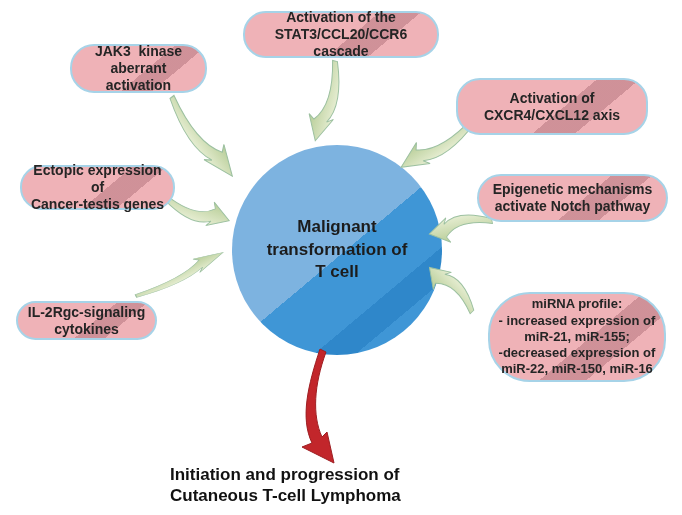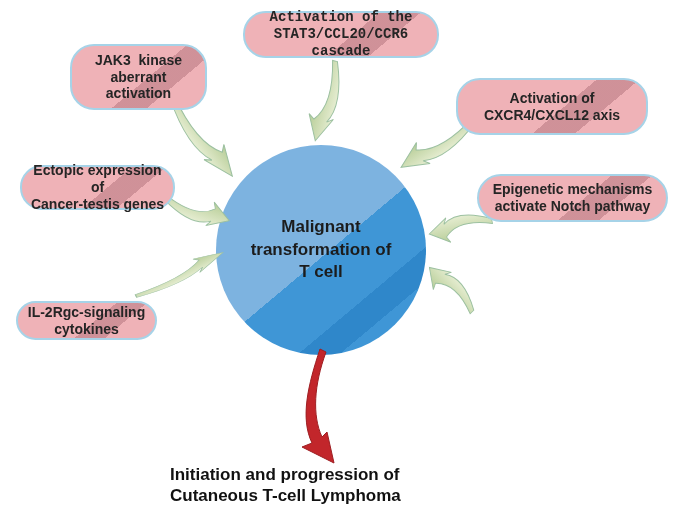--- a/index.html
+++ b/index.html
@@ -2,42 +2,42 @@
 <html><head>
 <meta charset="utf-8">
 <style>
   html,body{margin:0;padding:0;background:#fff;}
   .stage{
     position:relative;width:682px;height:515px;background:#ffffff;overflow:hidden;
     font-family:"Liberation Sans",sans-serif;
   }
   
   .circle{
-    position:absolute;left:216px;top:145px;width:210px;height:210px;border-radius:50%;
+    position:absolute;left:232px;top:145px;width:210px;height:210px;border-radius:50%;
     background:linear-gradient(140deg,#7db3e0 0 52%,#3f96d6 52% 72%,#2f87ca 72% 81%,#3f96d6 81% 100%);
     display:flex;align-items:center;justify-content:center;z-index:1;
   }
   .circle-label{
     text-align:center;font-weight:bold;font-size:17px;line-height:1.33;color:#1c1c1c;
     white-space:pre-line;
   }
   
   .arrows{position:absolute;left:0;top:0;z-index:2;pointer-events:none;}
   
   .factor{
     position:absolute;display:flex;align-items:center;justify-content:center;box-sizing:border-box;
     text-align:center;font-weight:bold;font-size:14px;line-height:1.2;color:#252525;
     background:
       linear-gradient(140deg,rgba(0,0,0,0) 55%,rgba(135,70,82,0.30) 55%,rgba(135,70,82,0.30) 72%,rgba(0,0,0,0) 72%),
       #efb2b7;
     border:2px solid #a6d3e8;border-radius:24px;white-space:pre-wrap;z-index:3;
     padding:2px 6px;
   }
-  .box-jak3{left:70px;top:44px;width:137px;height:66px;}
-  .box-stat3{left:243px;top:11px;width:196px;height:47px;border-radius:23px;font-family:Liberation Mono, monospace;}
+  .box-jak3{left:70px;top:44px;width:137px;height:49px;}
+  .box-stat3{left:243px;top:11px;width:196px;height:47px;border-radius:23px;}
   .box-cxcr4{left:456px;top:78px;width:192px;height:57px;}
   .box-ectopic{left:20px;top:165px;width:155px;height:45px;border-radius:22px;}
   .box-epigenetic{left:477px;top:174px;width:191px;height:48px;}
   .box-il2rgc{left:16px;top:301px;width:141px;height:39px;border-radius:25px;}
   .box-mirna{left:488px;top:292px;width:178px;height:90px;border-radius:42px;font-size:13px;line-height:1.25;}
   
   .outcome{
     position:absolute;left:170px;top:464px;width:310px;text-align:left;z-index:3;
     font-weight:bold;font-size:17px;line-height:1.25;color:#111;white-space:pre-line;
   }
@@ -78,17 +78,22 @@
   <div class="factor box-stat3">Activation of the
 STAT3/CCL20/CCR6 cascade</div>
   <div class="factor box-cxcr4">Activation of
 CXCR4/CXCL12 axis</div>
   <div class="factor box-ectopic">Ectopic expression of
 Cancer-testis genes</div>
   <div class="factor box-epigenetic">Epigenetic mechanisms
 activate Notch pathway</div>
   <div class="factor box-il2rgc">IL-2Rgc-signaling
 cytokines</div>
+  <div class="factor box-mirna">miRNA profile:
+- increased expression of
+miR-21, miR-155;
+-decreased expression of
+miR-22, miR-150, miR-16</div>
 
   <div class="outcome">Initiation and progression of
 Cutaneous T-cell Lymphoma</div>
 
 </div>
 
 </body></html>

